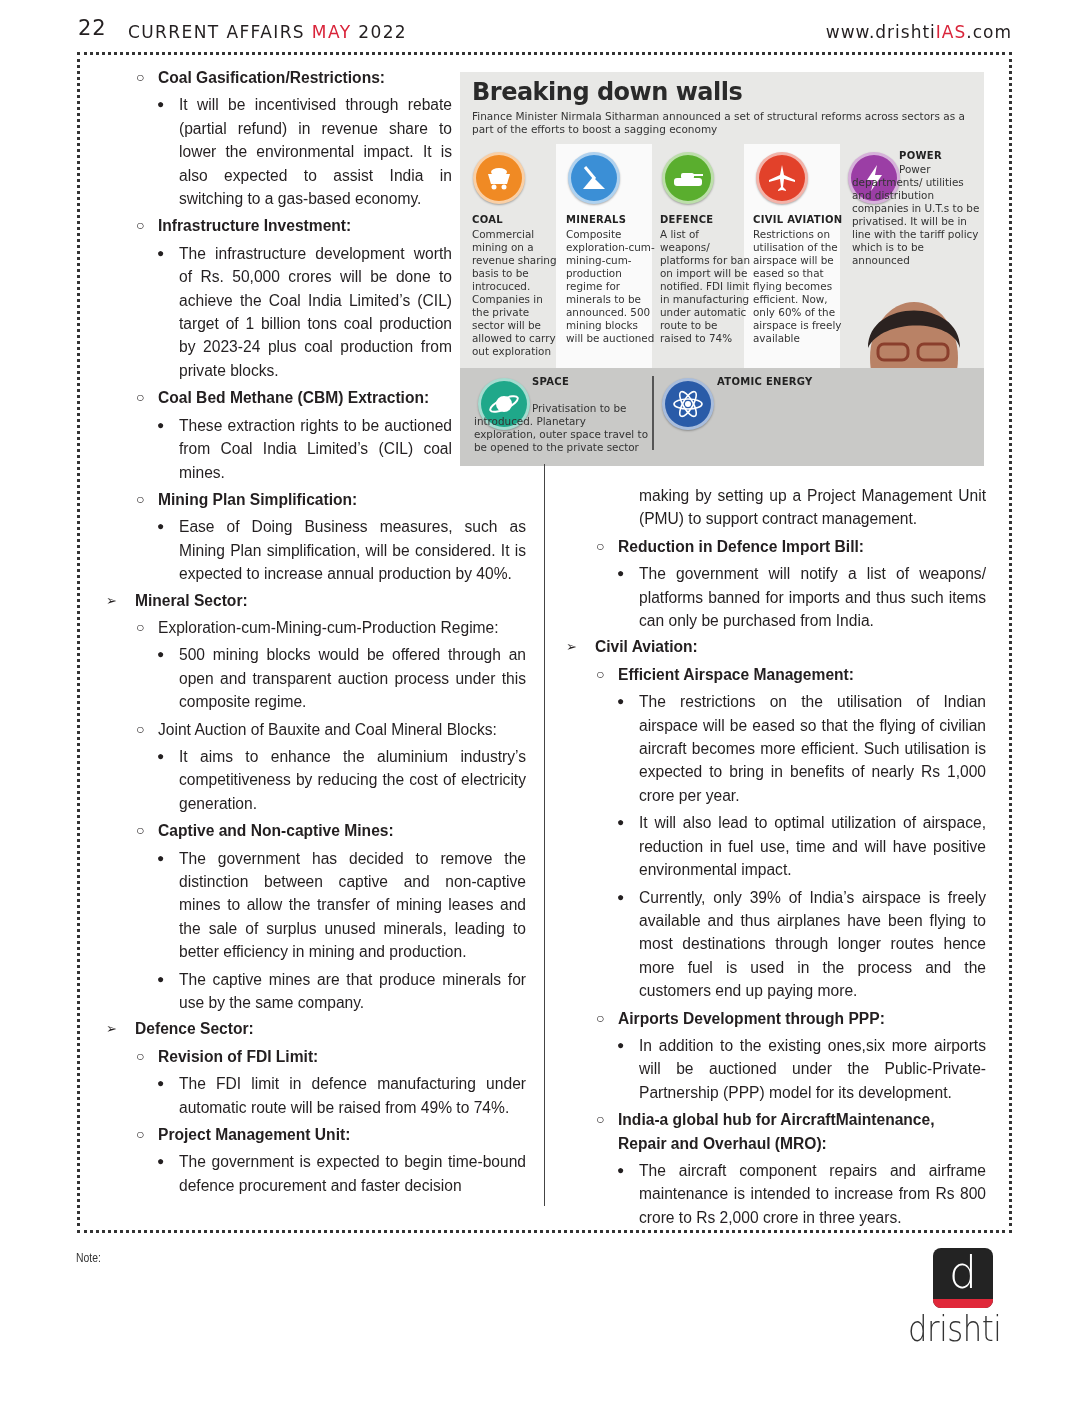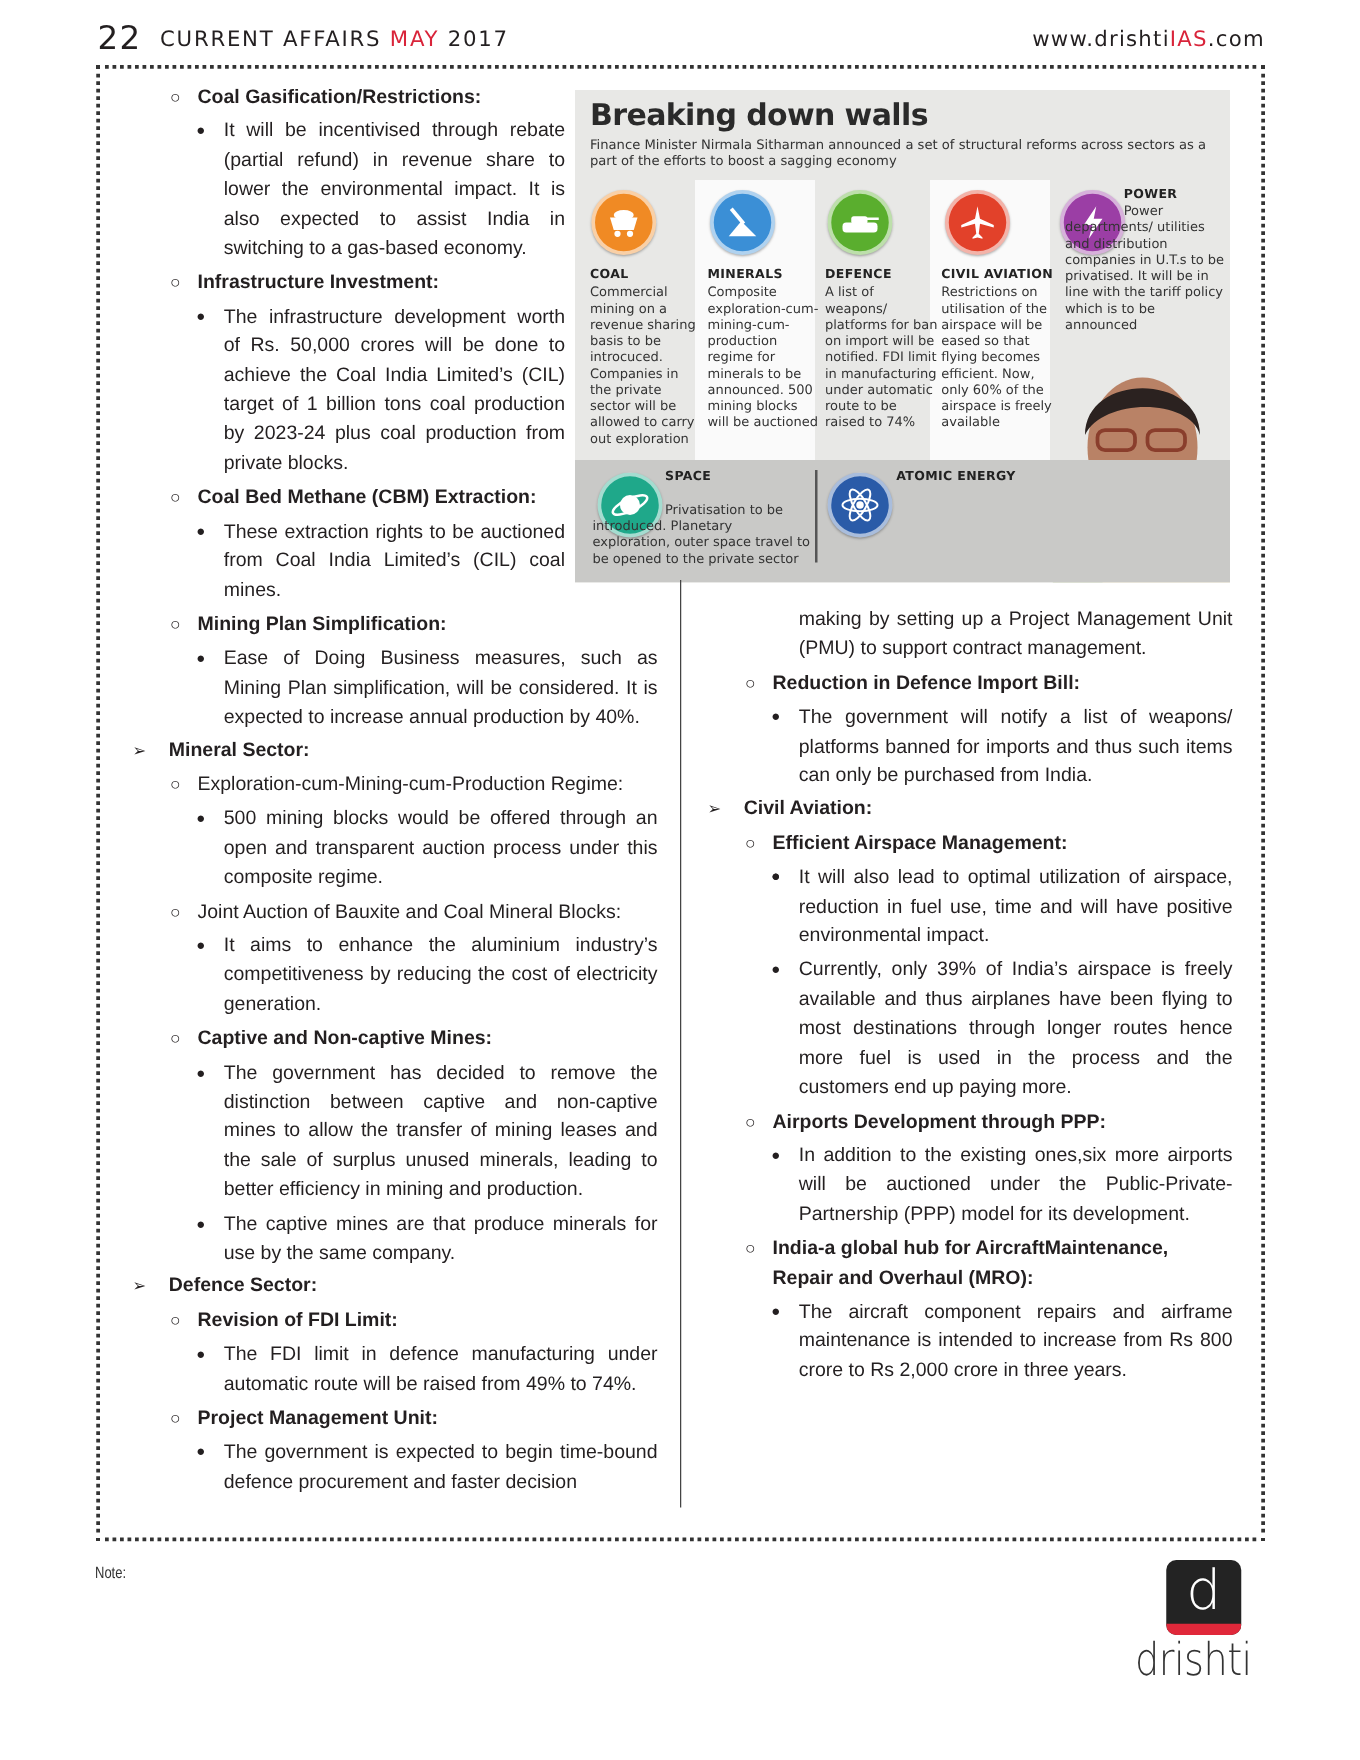--- a/index.html
+++ b/index.html
@@ -1,20 +1,20 @@
 <!DOCTYPE html>
 <html><head>
 <meta charset="utf-8">
 <style>
   * { box-sizing: border-box; margin: 0; padding: 0; }
   html, body { width: 1088px; height: 1408px; background: #ffffff; overflow: hidden; }
   body { position: relative; font-family: "Liberation Sans", sans-serif; color: #231f20; }
 
   .header { position: absolute; top: 18px; left: 78px; right: 76px; height: 30px; }
-  .page-num { position: absolute; left: 0; top: -2px; font-size: 26px; letter-spacing: 1px; color: #231f20; font-family: "DejaVu Sans", sans-serif; }
+  .page-num { position: absolute; left: 0; top: -2px; font-size: 21px; letter-spacing: 1px; color: #231f20; font-family: "DejaVu Sans", sans-serif; }
   .mag-title { position: absolute; left: 50px; top: 4px; font-size: 17px; letter-spacing: 1.4px; color: #231f20; font-family: "DejaVu Sans", sans-serif; }
   .mag-title .red { color: #d9243a; }
   .site-url { position: absolute; right: 0; top: 4px; font-size: 17px; letter-spacing: 1px; color: #231f20; font-family: "DejaVu Sans", sans-serif; }
   .site-url .red { color: #d9243a; }
 
   .frame { position: absolute; top: 52px; left: 77px; width: 935px; height: 1181px; border: 3px dotted #333; }
 
   .col { position: absolute; font-size: 15.6px; line-height: 23.4px; color: #231f20; }
   .col-left { left: 102px; top: 66px; width: 424px; }
   .col-right { left: 562px; top: 472px; width: 424px; }
@@ -44,21 +44,21 @@
   .logo-box { position: absolute; left: 933px; top: 1248px; width: 60px; height: 60px; border-radius: 8px; background: #232323; overflow: hidden; }
   .logo-box .redbar { position: absolute; left: 0; bottom: 0; width: 100%; height: 9px; background: #e0283a; }
   .logo-box .d { position: absolute; left: 0; top: 0; width: 100%; text-align: center; color: #fff; font-size: 44px; line-height: 50px; font-family: "DejaVu Sans", sans-serif; font-weight: 200; }
   .logo-text { position: absolute; left: 908px; top: 1308px; font-size: 36px; color: #333; letter-spacing: -0.5px; font-family: "DejaVu Sans", sans-serif; font-weight: 200; transform: scaleX(0.85); transform-origin: left; }
 </style>
 </head>
 <body>
 
 <div class="header">
   <span class="page-num">22</span>
-  <span class="mag-title"><span>CURRENT AFFAIRS </span><span class="red">MAY</span><span> 2017</span></span>
+  <span class="mag-title"><span>CURRENT AFFAIRS </span><span class="red">MAY</span><span> 2022</span></span>
   <span class="site-url"><span>www.drishti</span><span class="red">IAS</span><span>.com</span></span>
 </div>
 
 <div class="frame"></div>
 
 <div class="infographic">
   <div class="ig-title">Breaking down walls</div>
   <div class="ig-sub">Finance Minister Nirmala Sitharman announced a set of structural reforms across sectors as a part of the efforts to boost a sagging economy</div>
 
   <div class="ig-panel white" style="left:96px;width:96px;"></div>
@@ -175,21 +175,21 @@
 
 <div class="col-divider"></div>
 
 <div class="col col-right">
   <div class="l3" style="margin-top:12px;">making by setting up a Project Management Unit (PMU) to support contract management.</div>
   <div class="l2 bold"><span class="mk">○</span><span>Reduction in Defence Import Bill:</span></div>
   <div class="l3"><span class="mk">●</span><span>The government will notify a list of weapons/ platforms banned for imports and thus such items can only be purchased from India.</span></div>
 
   <div class="l1">Civil Aviation:</div>
   <div class="l2 bold"><span class="mk">○</span><span>Efficient Airspace Management:</span></div>
-  <div class="l3"><span class="mk">●</span></div>
+  <div class="l3"><span class="mk">●</span><span>The restrictions on the utilisation of Indian airspace will be eased so that the flying of civilian aircraft becomes more efficient. Such utilisation is expected to bring in benefits of nearly Rs 1,000 crore per year.</span></div>
   <div class="l3"><span class="mk">●</span><span>It will also lead to optimal utilization of airspace, reduction in fuel use, time and will have positive environmental impact.</span></div>
   <div class="l3"><span class="mk">●</span><span>Currently, only 39% of India’s airspace is freely available and thus airplanes have been flying to most destinations through longer routes hence more fuel is used in the process and the customers end up paying more.</span></div>
   <div class="l2 bold"><span class="mk">○</span><span>Airports Development through PPP:</span></div>
   <div class="l3"><span class="mk">●</span><span>In addition to the existing ones,six more airports will be auctioned under the Public-Private-Partnership (PPP) model for its development.</span></div>
   <div class="l2 bold"><span class="mk">○</span><span>India-a global hub for AircraftMaintenance, Repair and Overhaul (MRO):</span></div>
   <div class="l3"><span class="mk">●</span><span>The aircraft component repairs and airframe maintenance is intended to increase from Rs 800 crore to Rs 2,000 crore in three years.</span></div>
 </div>
 
 <div class="note">Note:</div>
 <div class="logo-box">

